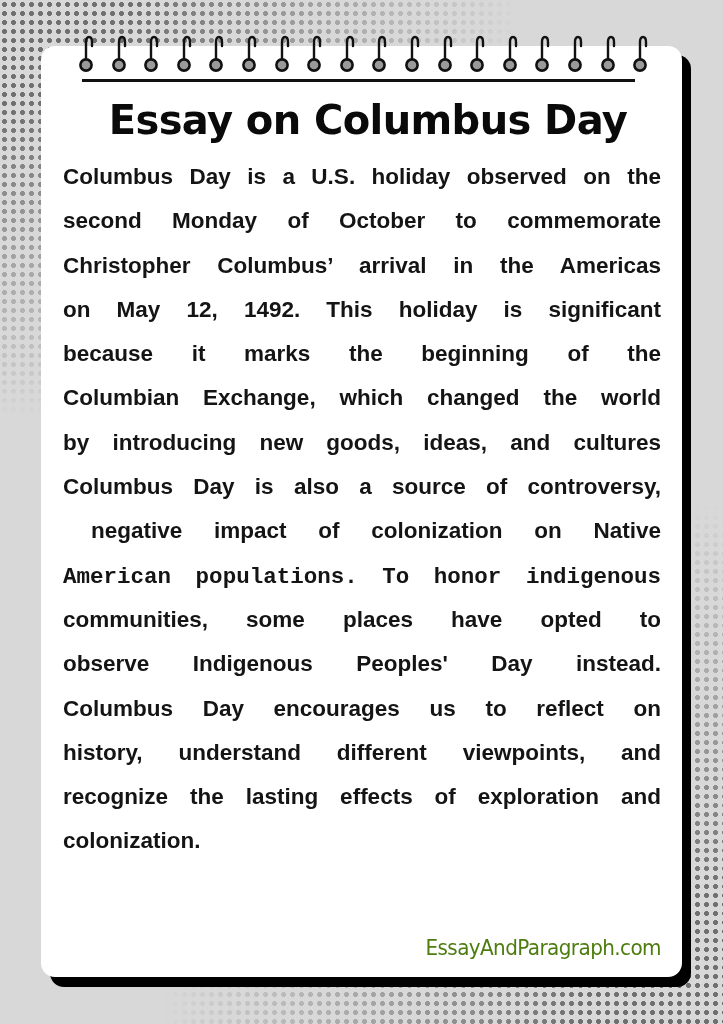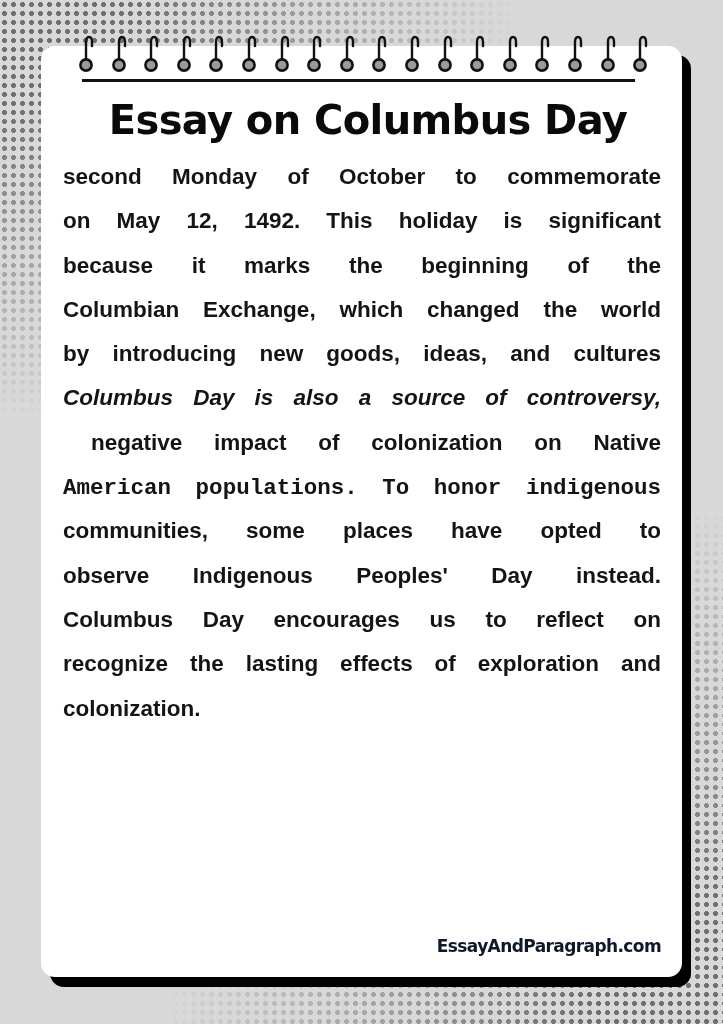--- a/index.html
+++ b/index.html
@@ -49,22 +49,22 @@
     font-family: "Liberation Sans", sans-serif; font-weight: bold;
     font-size: 22.5px; color: #141414;
   }
   .line {
     height: 44.3px; line-height: 44.3px; white-space: nowrap;
     text-align: justify; text-align-last: justify; overflow: hidden;
   }
   .line.last { text-align-last: left; }
   .footer {
     position: absolute; right: 62px; top: 936px;
-    font-family: "DejaVu Sans", sans-serif; font-weight: bold;
-    font-size: 17px; letter-spacing: -0.6px; color: #0f172a;
+    font-family: "DejaVu Sans", sans-serif; font-weight: normal;
+    font-size: 20px; letter-spacing: -0.6px; color: #4d7c0f;
     transform: scaleY(1.05);
   }
 </style>
 </head>
 <body>
 
 <div class="bg-dots-tl"></div>
 <div class="bg-dots-br"></div>
 
 <div class="card-shadow"></div>
@@ -143,28 +143,31 @@
         <path d="M8 31 V8 Q8 3 11 3 Q14 3 14 8 V12" fill="none" stroke="#111" stroke-width="2.4" stroke-linecap="round"></path>
         <circle cx="8" cy="31" r="5.6" fill="#9a9a9a" stroke="#111" stroke-width="2.6"></circle>
       </svg></div>
   </div>
 
 <div class="divider"></div>
 
 <h1 class="title">Essay on Columbus Day</h1>
 
 <div class="body-text" id="body-text">
+    <div class="line" style="word-spacing: 0px;"><span style="word-spacing: 0px;">Columbus Day is a U.S. holiday observed on the</span></div>
     <div class="line" style="word-spacing: 0px;"><span style="word-spacing: 0px;">second Monday of October to commemorate</span></div>
+    <div class="line" style="word-spacing: 0px;"><span style="word-spacing: 0px;">Christopher Columbus’ arrival in the Americas</span></div>
     <div class="line" style="word-spacing: 0px;"><span style="word-spacing: 0px;">on May 12, 1492. This holiday is significant</span></div>
     <div class="line" style="word-spacing: 0px;"><span style="word-spacing: 0px;">because it marks the beginning of the</span></div>
     <div class="line" style="word-spacing: 0px;"><span style="word-spacing: 0px;">Columbian Exchange, which changed the world</span></div>
     <div class="line" style="word-spacing: 0px;"><span style="word-spacing: 0px;">by introducing new goods, ideas, and cultures</span></div>
-    <div class="line" style="word-spacing: 0px; font-style: italic;"><span style="word-spacing: 0px;">Columbus Day is also a source of controversy,</span></div>
+    <div class="line" style="word-spacing: 0px;"><span style="word-spacing: 0px;">Columbus Day is also a source of controversy,</span></div>
     <div class="line" style="word-spacing: 0px;"><span style="word-spacing: 0px; margin-left: 28px;">negative impact of colonization on Native</span></div>
     <div class="line" style="word-spacing: 0px;"><span style="word-spacing: 0px; font-family: Liberation Mono, monospace;">American populations. To honor indigenous</span></div>
     <div class="line" style="word-spacing: 0px;"><span style="word-spacing: 0px;">communities, some places have opted to</span></div>
     <div class="line" style="word-spacing: 0px;"><span style="word-spacing: 0px;">observe Indigenous Peoples' Day instead.</span></div>
     <div class="line" style="word-spacing: 0px;"><span style="word-spacing: 0px;">Columbus Day encourages us to reflect on</span></div>
+    <div class="line" style="word-spacing: 0px;"><span style="word-spacing: 0px;">history, understand different viewpoints, and</span></div>
     <div class="line" style="word-spacing: 0px;"><span style="word-spacing: 0px;">recognize the lasting effects of exploration and</span></div>
     <div class="line last">colonization.</div>
   </div>
 
 <div class="footer">EssayAndParagraph.com</div>
 
 </body></html>

